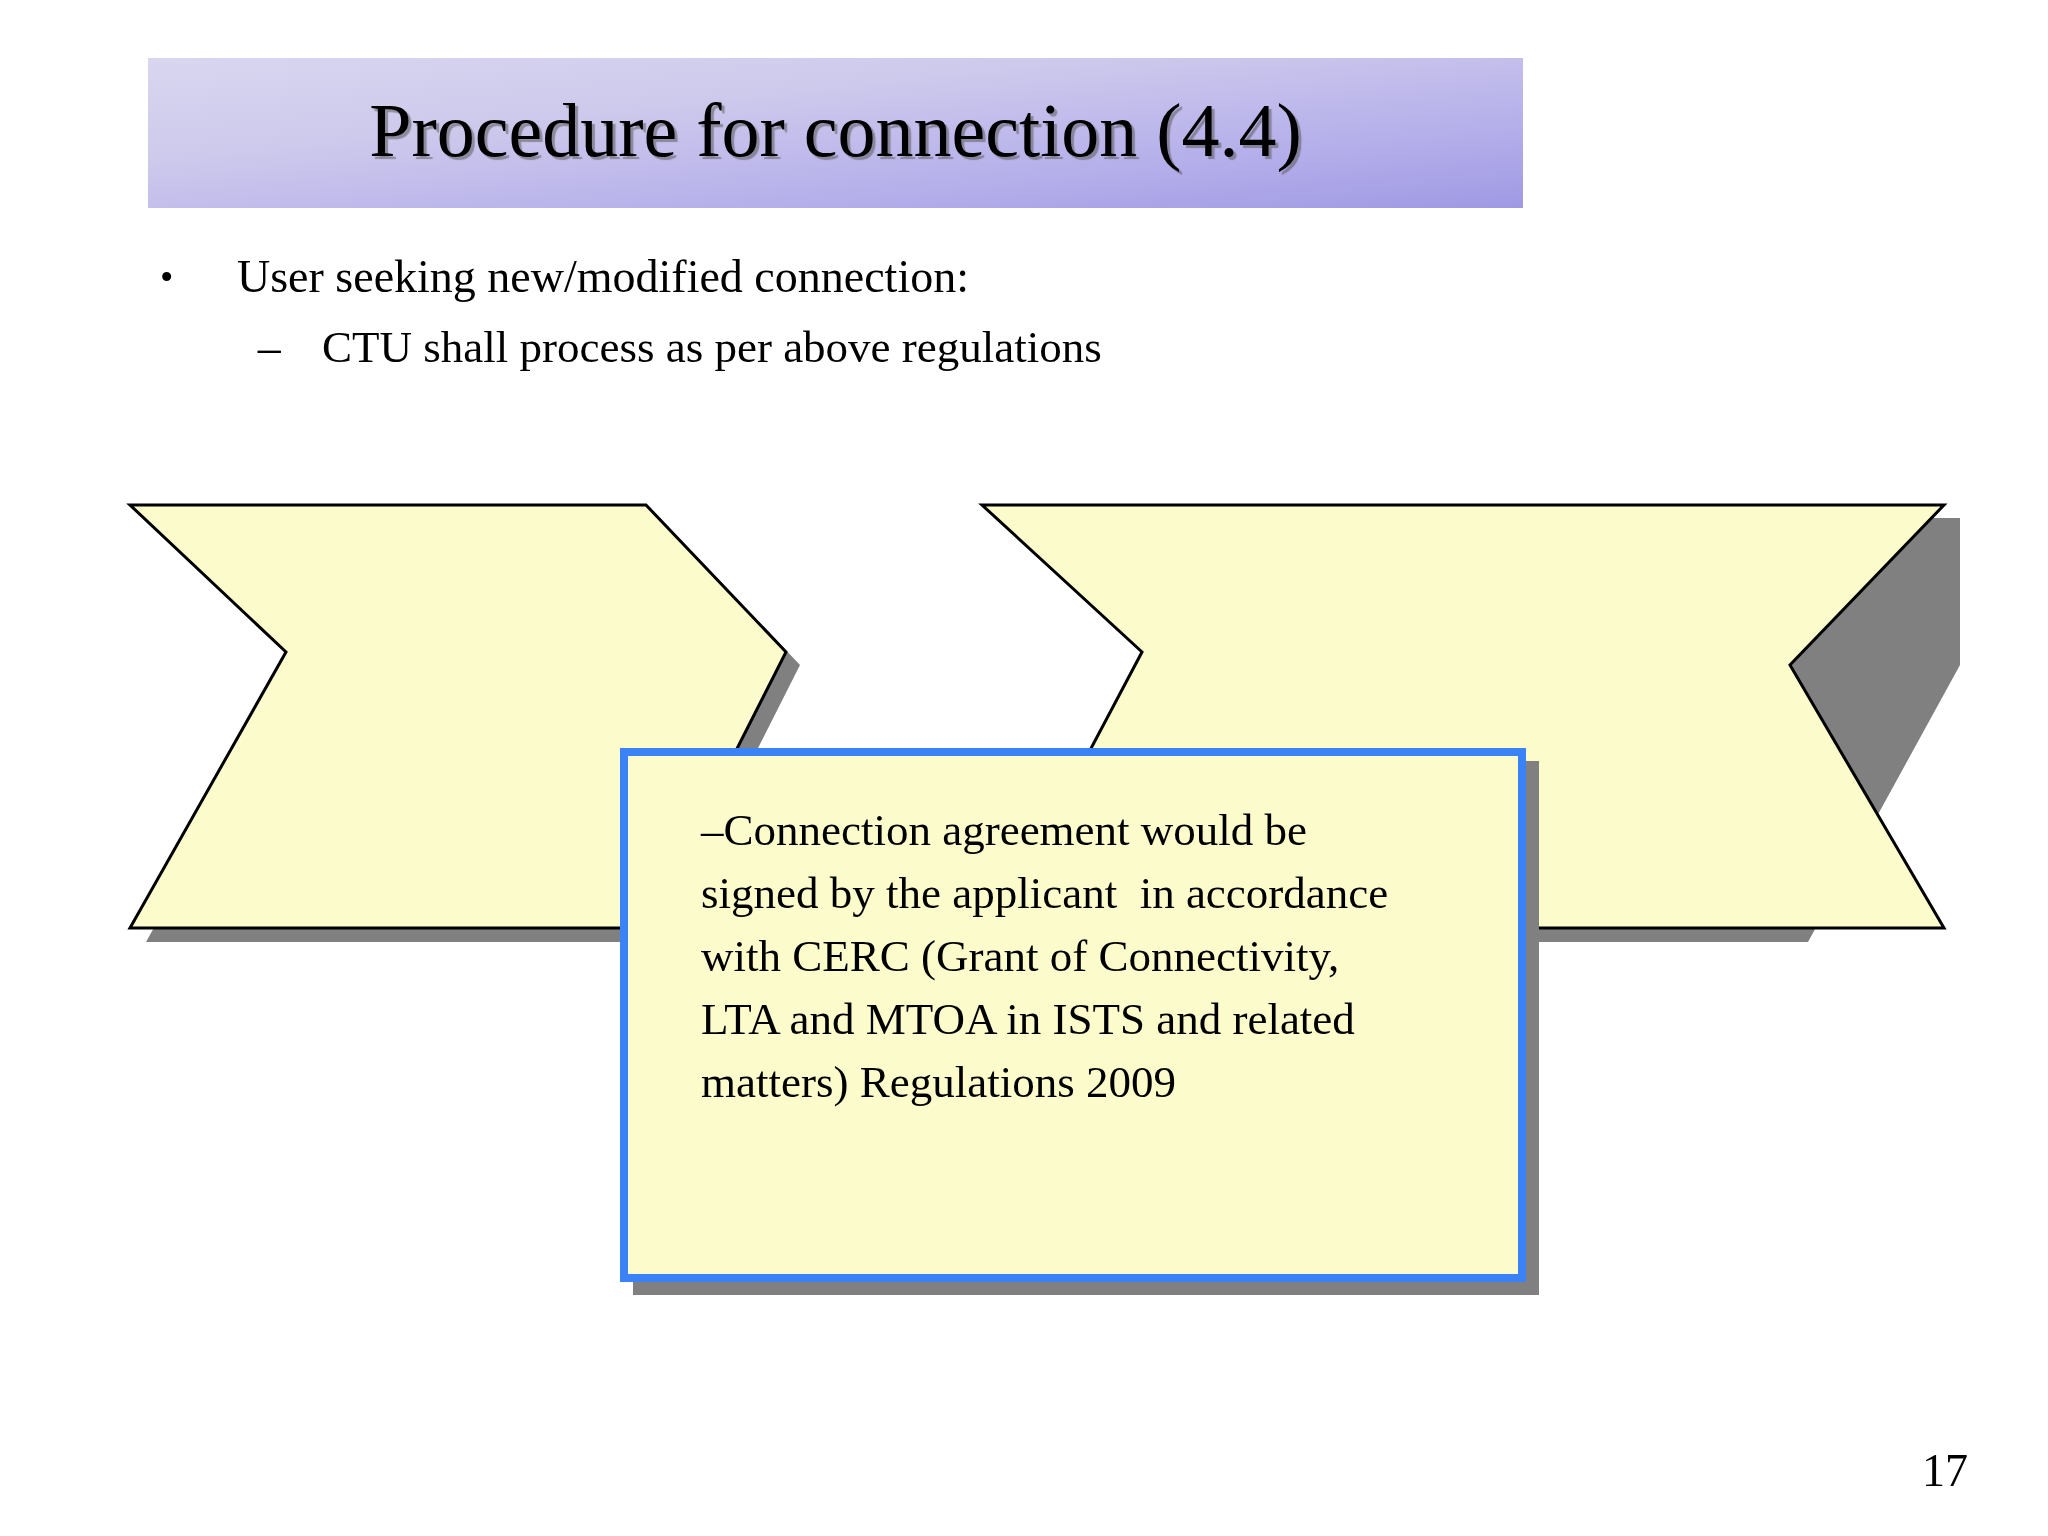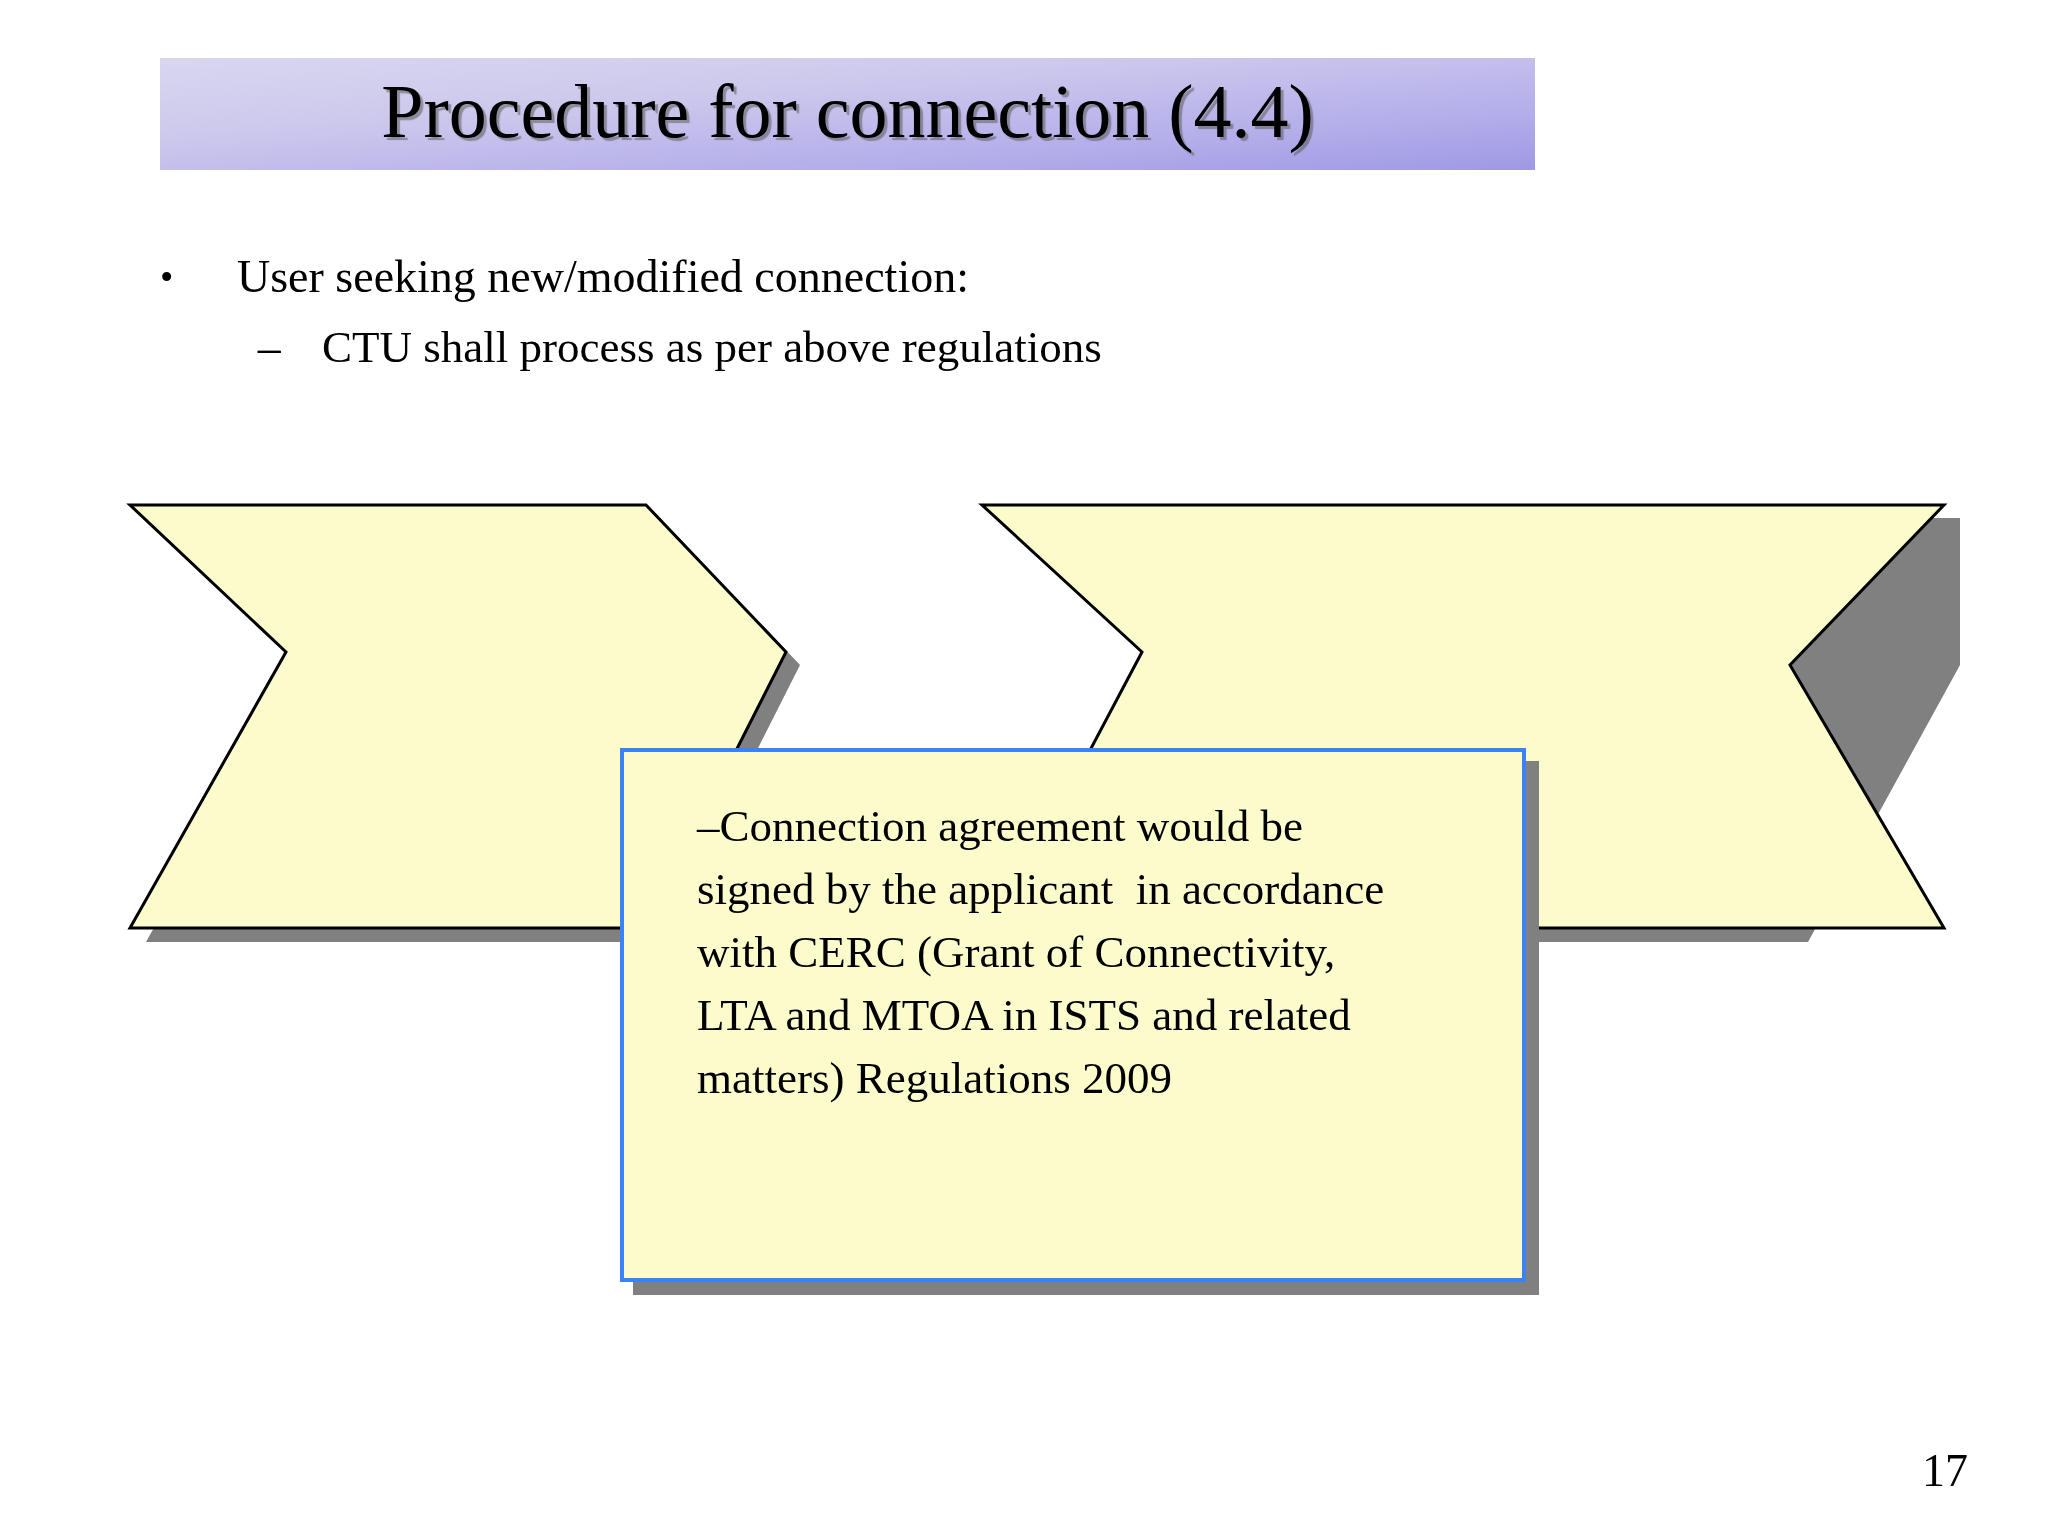--- a/index.html
+++ b/index.html
@@ -12,24 +12,24 @@
     height: 1536px;
     position: relative;
     overflow: hidden;
     font-family: "Liberation Serif", "DejaVu Serif", serif;
     color: #000000;
   }
 
   
   #title-banner {
     position: absolute;
-    left: 160px;
+    left: 148px;
     top: 58px;
     width: 1375px;
-    height: 112px;
+    height: 150px;
     background: linear-gradient(to bottom right, #d9d6f0 0%, #cdc9ec 35%, #b3adea 75%, #9f99e4 100%);
   }
   #title-text {
     position: absolute;
     left: 0;
     top: 0;
     width: 100%;
     height: 100%;
     display: flex;
     align-items: center;
@@ -108,21 +108,21 @@
     height: 534px;
     background: #808080;
   }
   #callout-box {
     position: absolute;
     left: 620px;
     top: 748px;
     width: 906px;
     height: 534px;
     background: #fbfbcc;
-    border: 4px solid #3b82f6;
+    border: 8px solid #3b82f6;
     box-sizing: border-box;
   }
   #callout-text {
     position: absolute;
     left: 73px;
     top: 43px;
     width: 720px;
     font-size: 45px;
     line-height: 63px;
     white-space: pre-wrap;

